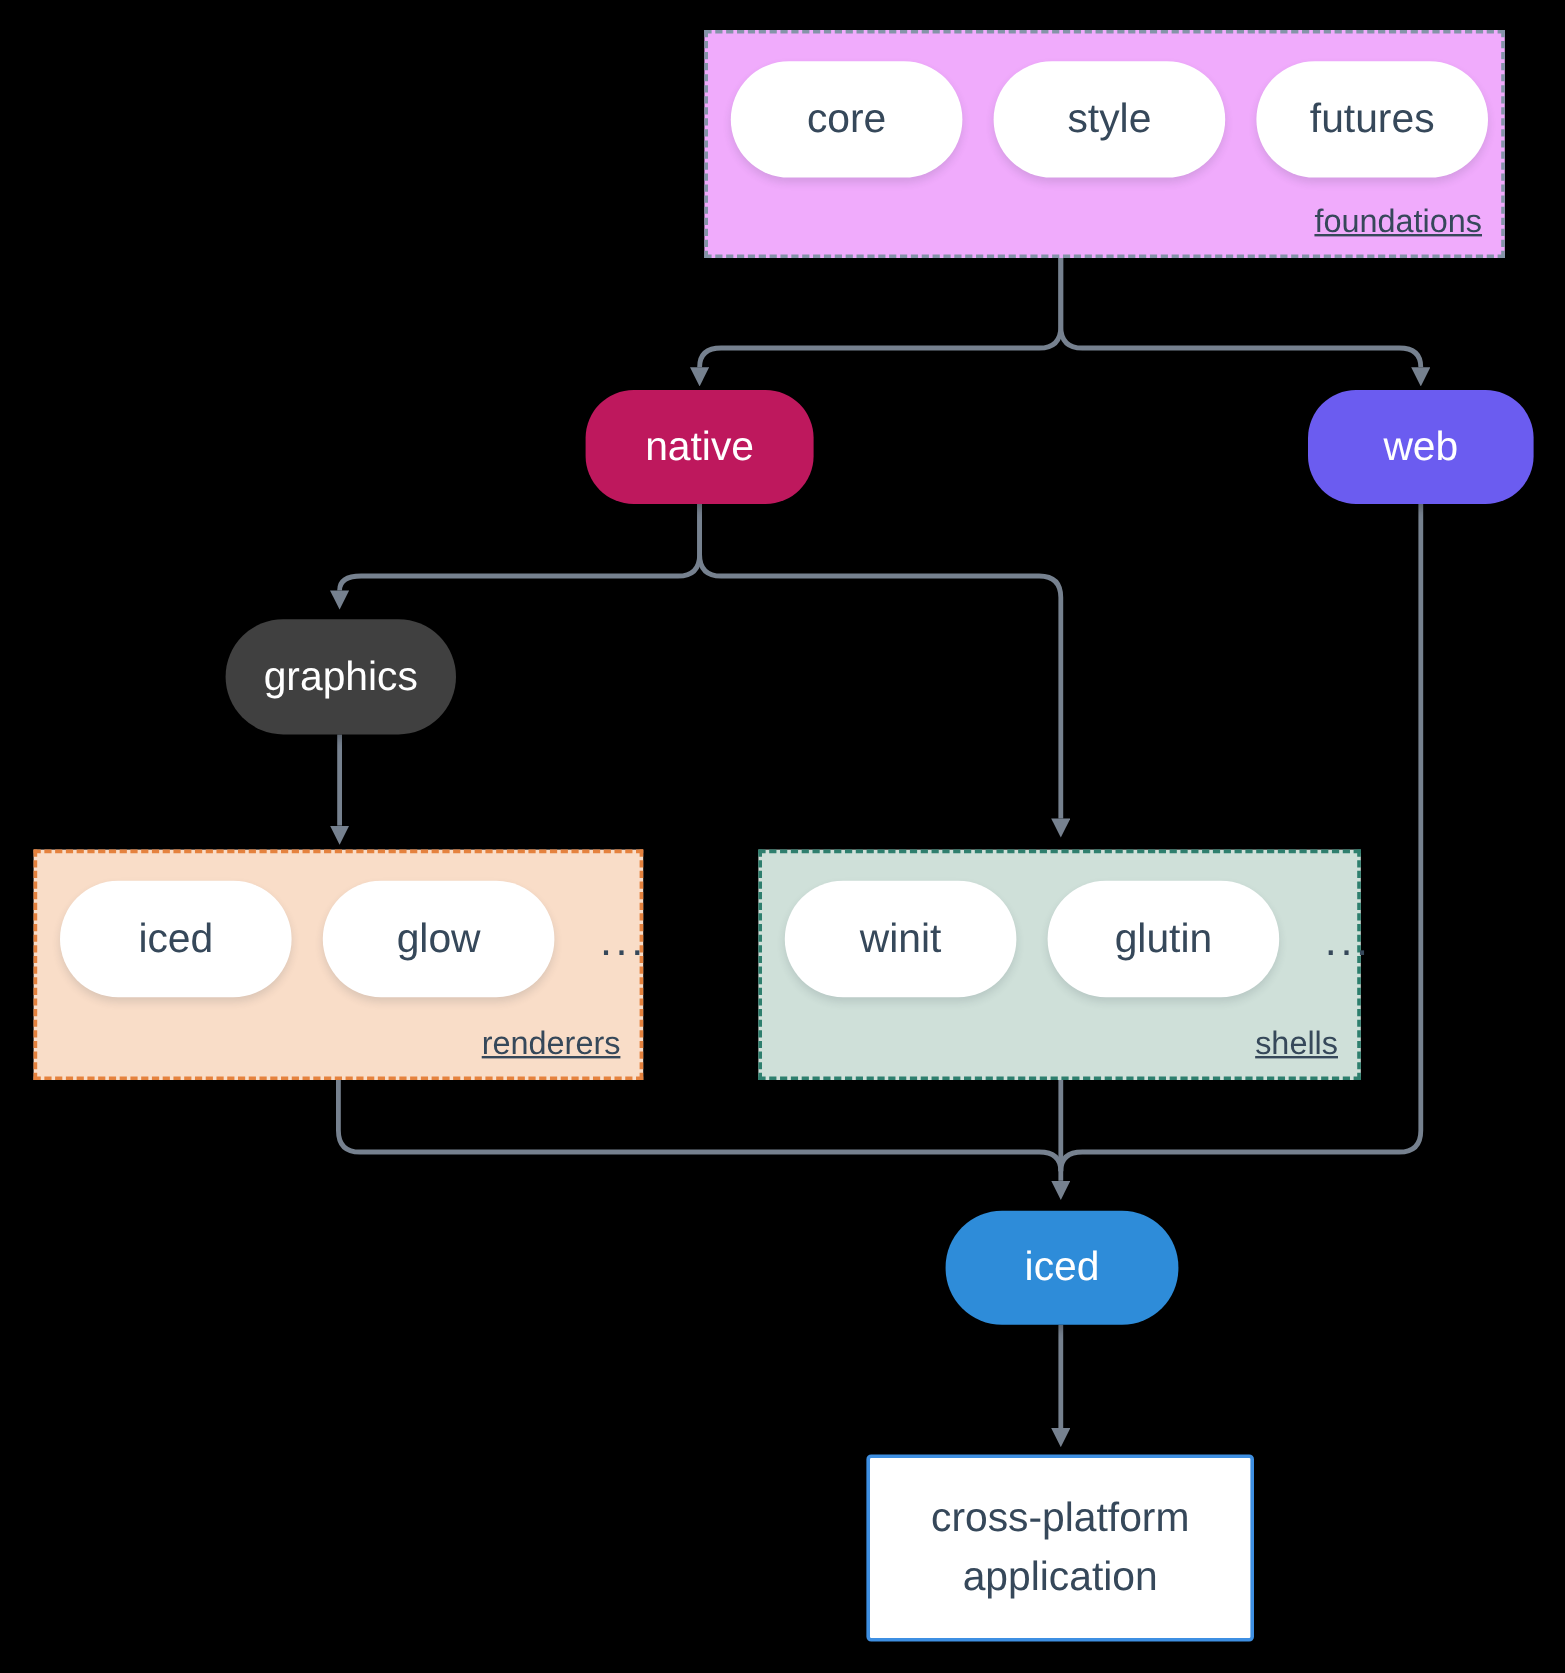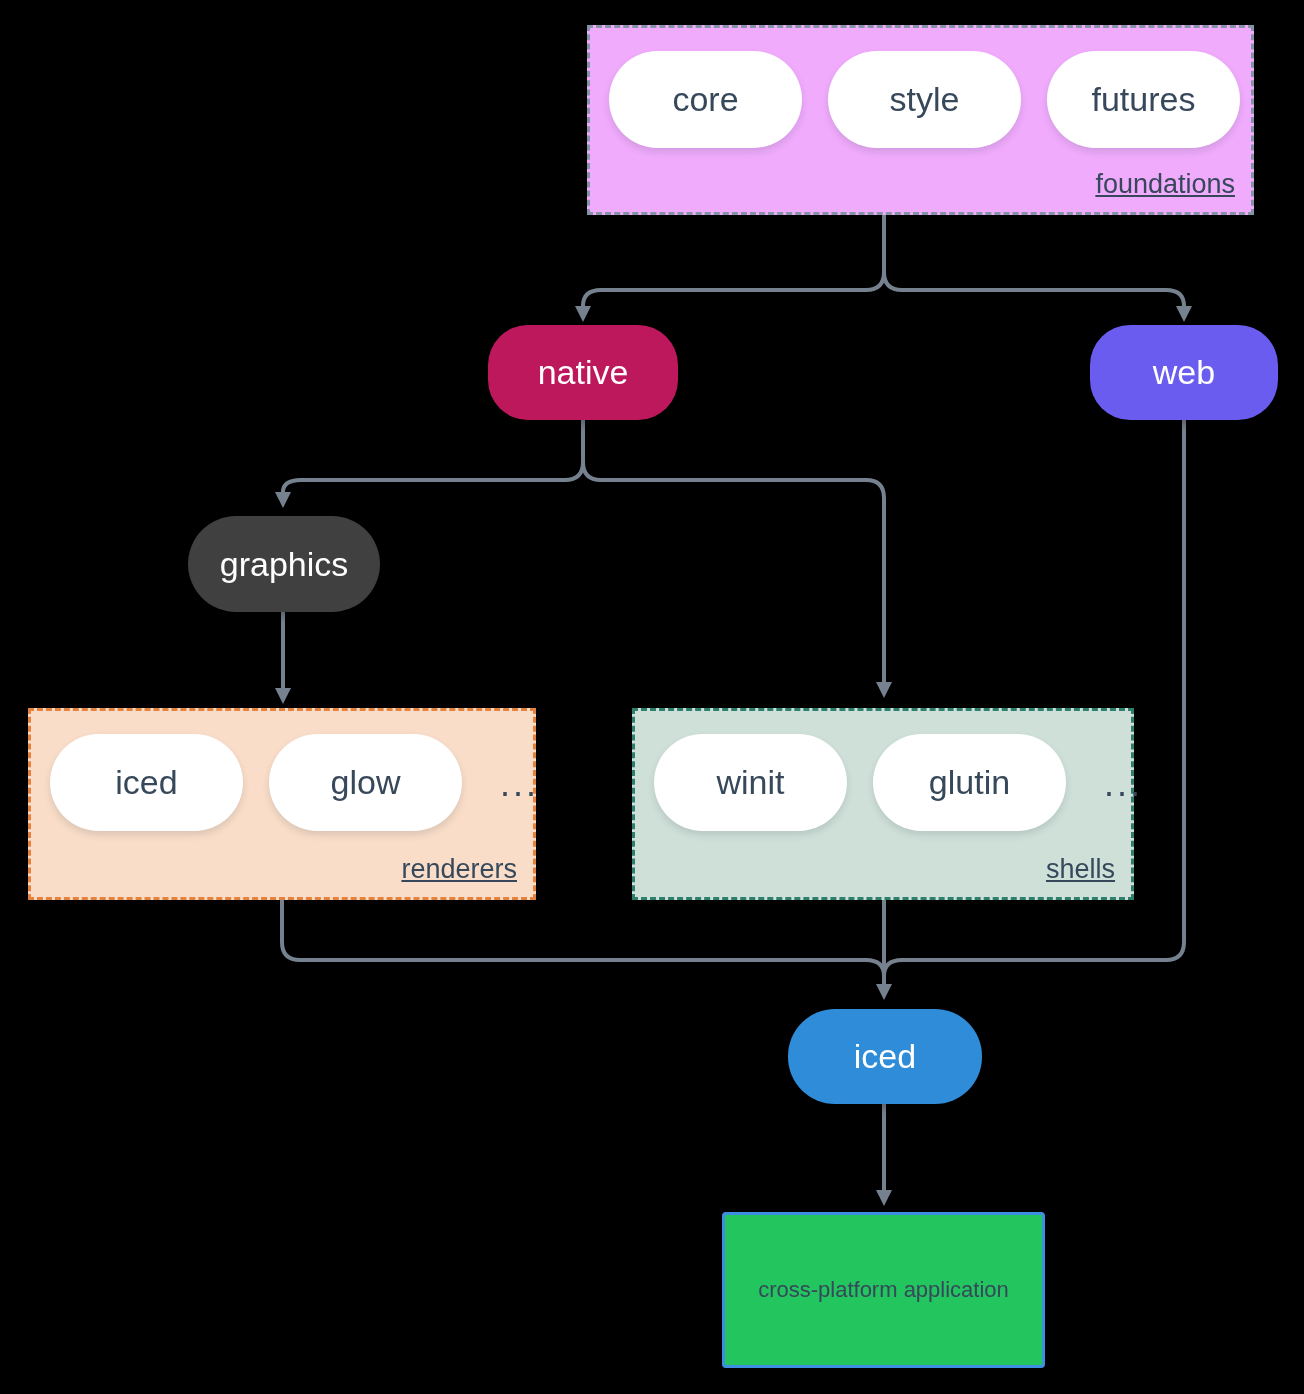--- a/index.html
+++ b/index.html
@@ -102,25 +102,25 @@
   }
   .node.iced {
     left: 788px; top: 1009px; width: 194px; height: 95px;
     border-radius: 47px;
     background: #2e8cd9;
   }
   .app-box {
     position: absolute;
     left: 722px; top: 1212px; width: 323px; height: 156px;
     box-sizing: border-box;
-    background: #22c55e;
+    background: #ffffff;
     border: 3px solid #3e8fe2;
     border-radius: 4px;
     color: #36485a;
-    font-size: 22px;
+    font-size: 34px;
     line-height: 1.45;
     display: flex;
     align-items: center;
     justify-content: center;
     text-align: center;
     padding: 0 26px;
   }
 </style>
 </head>
 <body>

